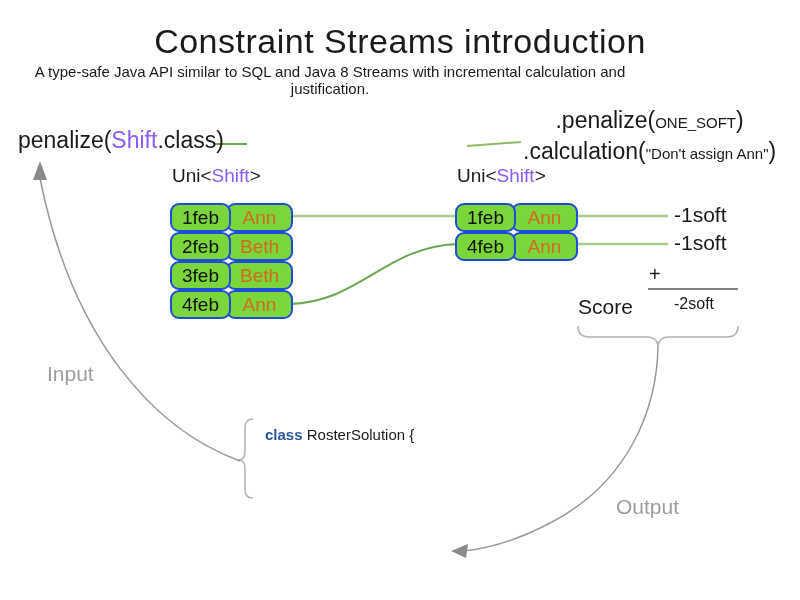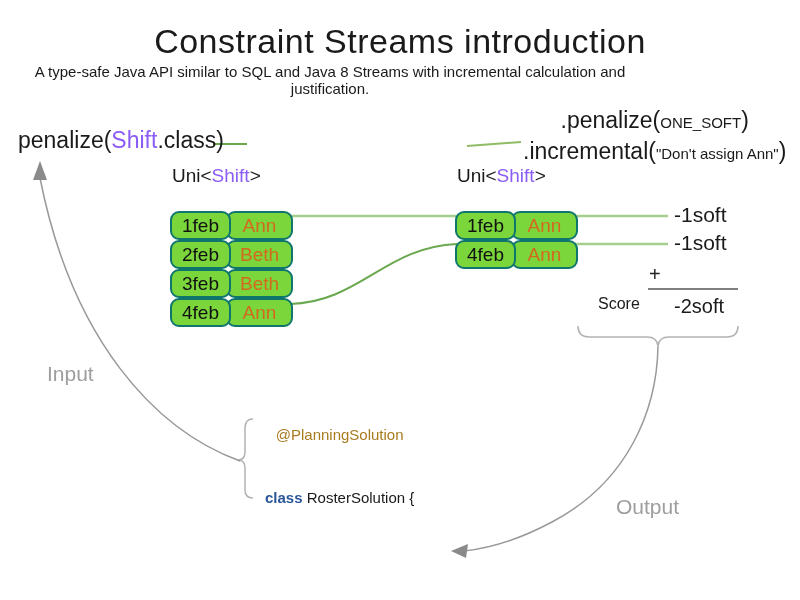--- a/index.html
+++ b/index.html
@@ -11,29 +11,29 @@
   .bigcode{font-size:23px;white-space:nowrap;}
   .smallarg{font-size:15px;}
   .green{color:#8b5cf6;}
   .pipeline-foreach{left:18px;top:127px;}
   .pipeline-filter{left:254px;top:127px;}
   .pipeline-right{left:523px;top:106px;line-height:28px;}
   .uni{font-size:19px;white-space:nowrap;}
   .uni-left{left:172px;top:165px;}
   .uni-right{left:457px;top:165px;}
   .srow{position:absolute;width:124px;height:29px;}
-  .cell{position:absolute;top:8px;height:29px;box-sizing:border-box;
-        border:2px solid #0f766e;border-radius:9px;background:#7bd63c;
+  .cell{position:absolute;top:0;height:29px;box-sizing:border-box;
+        border:2px solid #1d4ed8;border-radius:9px;background:#7bd63c;
         display:flex;align-items:center;justify-content:center;font-size:19px;}
   .cell.date{left:0;width:61px;z-index:3;color:#111;}
   .cell.name{left:56px;width:67px;z-index:2;color:#d2691e;}
   .penalty{font-size:21px;white-space:nowrap;}
   .plus{left:649px;top:263px;font-size:20px;color:#222;}
-  .scorelbl{left:578px;top:295px;font-size:16px;margin-left:20px;}
-  .total{left:674px;top:295px;font-size:20px;}
+  .scorelbl{left:578px;top:295px;font-size:21px;}
+  .total{left:674px;top:295px;font-size:16px;}
   .flowlbl{font-size:21px;color:#9e9e9e;}
   .codeblock{left:265px;top:382px;font-size:15px;line-height:21px;white-space:pre;}
   .cline{height:21px;}
   .ind{padding-left:18px;}
   .ann{color:#a87b1f;}
   .kw{color:#2b579a;font-weight:bold;}
   svg.overlay{position:absolute;left:0;top:0;z-index:1;}
   .z2{z-index:2;text-align:center;}
 </style>
 </head>
@@ -66,21 +66,21 @@
   </svg>
 
   <div class="abs title z2">Constraint Streams introduction</div>
   <div class="abs subtitle z2">A type-safe Java API similar to SQL and Java 8 Streams with incremental calculation and justification.</div>
 
   <div class="abs bigcode pipeline-foreach z2"><span>penalize(</span><span class="green">Shift</span><span>.class)</span></div>
 
 
   <div class="abs bigcode pipeline-right z2">
     <div><span>.penalize(</span><span class="smallarg">ONE_SOFT</span><span>)</span></div>
-    <div><span>.incremental(</span><span class="smallarg">"Don't assign Ann"</span><span>)</span></div>
+    <div><span>.calculation(</span><span class="smallarg">"Don't assign Ann"</span><span>)</span></div>
   </div>
 
   <div class="abs uni uni-left z2"><span>Uni&lt;</span><span class="green">Shift</span><span>&gt;</span></div>
   <div class="abs uni uni-right z2"><span>Uni&lt;</span><span class="green">Shift</span><span>&gt;</span></div>
 
   <div class="srow z2" style="left:170px;top:203px;">
     <span class="cell date">1feb</span>
     <span class="cell name">Ann</span>
   </div>
   <div class="srow z2" style="left:170px;top:232px;">
@@ -108,21 +108,20 @@
   <div class="abs penalty z2" style="left:674px;top:203px;">-1soft</div>
   <div class="abs penalty z2" style="left:674px;top:231px;">-1soft</div>
   <div class="abs plus z2">+</div>
   <div class="abs scorelbl z2">Score</div>
   <div class="abs total z2">-2soft</div>
 
   <div class="abs flowlbl z2" style="left:47px;top:362px;">Input</div>
   <div class="abs flowlbl z2" style="left:616px;top:495px;">Output</div>
 
   <div class="abs codeblock z2">
-    <div class="cline"><span class="ann">@PlanningSolution</span></div>
     <div class="cline"><span class="kw">class</span><span> RosterSolution {</span></div>
     
     
     
     
     
     
     
   </div>
 

